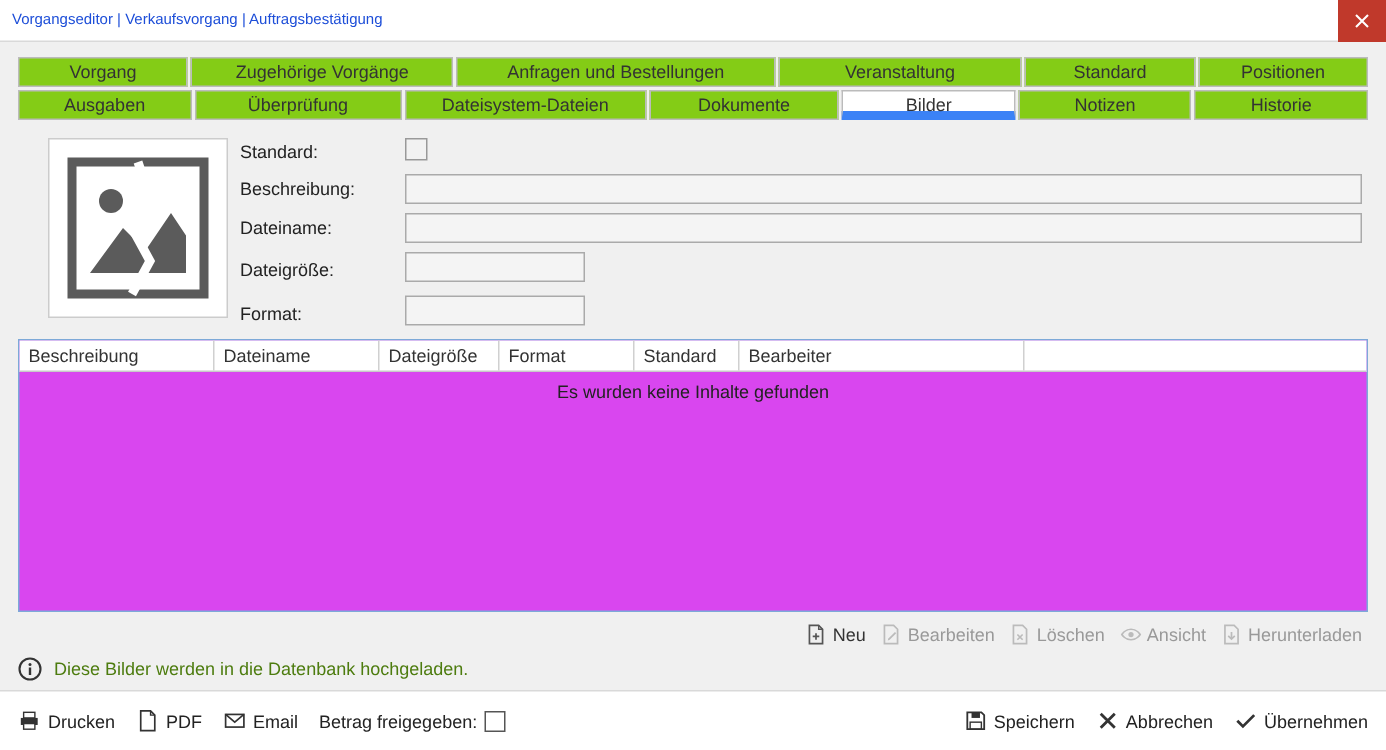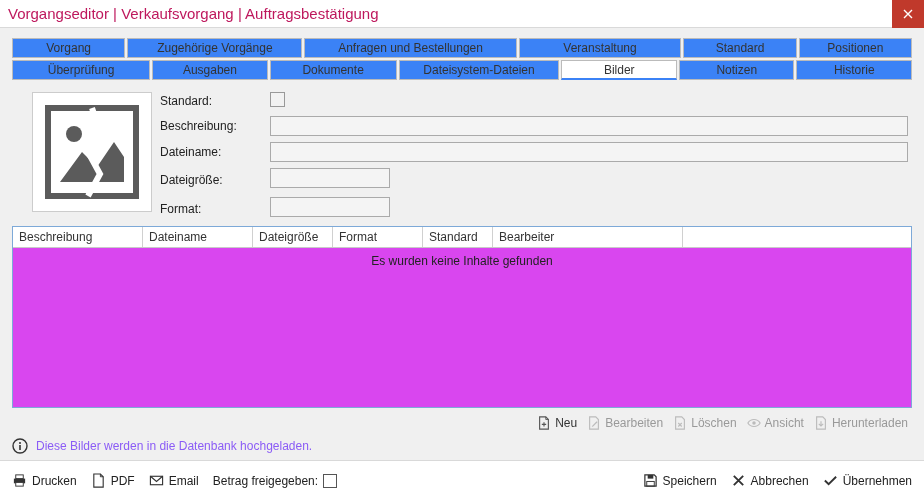--- a/index.html
+++ b/index.html
@@ -1,28 +1,28 @@
 <!DOCTYPE html>
 <html><head>
 <meta charset="utf-8">
 <style>
 * { box-sizing: border-box; margin: 0; padding: 0; font-family: "Segoe UI", Tahoma, sans-serif; font-size: 12px; }
 html, body { width: 924px; height: 500px; background: #fff; overflow: hidden; }
 
 .titlebar { height: 28px; background: #fff; border-bottom: 1px solid #d9d9d9; display: flex; align-items: center; justify-content: space-between; padding-left: 8px; }
-.titlebar-title { font-size: 15px; color: #be185d; }
+.titlebar-title { font-size: 10px; color: #1d4ed8; }
 .titlebar-close { width: 32px; height: 28px; background: #c0392b; color: #fff; display: flex; align-items: center; justify-content: center; cursor: pointer; }
 .titlebar-close svg { width: 10px; height: 10px; }
 
 .work { height: 432px; background: #f0f0f0; padding: 10px 12px 4px 12px; display: flex; flex-direction: column; }
 
 .tabs-area { background: #f0f0f0; }
 .tabs-row { display: flex; gap: 2px; }
-.tab { flex: 1; height: 20px; line-height: 19px; text-align: center; border: 1px solid #bbb; background: #3b82f6; color: #333; cursor: pointer; font-size: 12px; }
-.tab.active { background: #fff; border-bottom: 2px solid #3b82f6; position: relative; z-index: 2; }
+.tab { flex: 1; height: 20px; line-height: 19px; text-align: center; border: 1px solid #bbb; background: #84cc16; color: #333; cursor: pointer; font-size: 12px; }
+.tab.active { background: #fff; border-bottom: 6px solid #3b82f6; position: relative; z-index: 2; }
 .tabs-row + .tabs-row { margin-top: 2px; }
 
 .form-panel { display: flex; gap: 8px; padding: 12px 4px 6px 20px; }
 .placeholder-img { width: 120px; height: 120px; border: 1px solid #ccc; background: #fff; display: flex; align-items: center; justify-content: center; }
 .placeholder-img svg { width: 100px; height: 100px; }
 
 .form-fields { flex: 1; display: grid; grid-template-columns: 110px 1fr; row-gap: 6px; align-items: center; }
 .form-fields label { color: #222; }
 .chk { width: 15px; height: 15px; border: 1px solid #999; background: #f2f2f2; display: inline-block; }
 .txt { height: 20px; border: 1px solid #aaa; background: #f4f4f4; display: inline-block; }
@@ -33,21 +33,21 @@
 .thead { display: flex; border-bottom: 1px solid #c9c9c9; background: #fff; }
 .th { border-right: 1px solid #d0d0d0; padding: 3px 6px; color: #333; }
 .th:last-child { border-right: none; }
 .tbody-empty { flex: 1; text-align: center; padding-top: 6px; color: #222; }
 
 .action-row { display: flex; justify-content: flex-end; gap: 2px; padding: 6px 0 2px 0; }
 .action-btn { display: flex; align-items: flex-end; gap: 4px; color: #999; padding: 2px 4px; cursor: pointer; }
 .action-btn.live { color: #333; }
 .action-btn svg { width: 14px; height: 14px; }
 
-.info-row { display: flex; align-items: center; gap: 8px; padding: 4px 0 2px 0; color: #8b5cf6; }
+.info-row { display: flex; align-items: center; gap: 8px; padding: 4px 0 2px 0; color: #4d7c0f; }
 .info-row svg { width: 16px; height: 16px; }
 
 .footer { height: 40px; border-top: 1px solid #d9d9d9; background: #fff; display: flex; align-items: center; justify-content: space-between; padding: 0 12px; }
 .footer-left, .footer-right { display: flex; align-items: center; gap: 14px; }
 .footer-btn { display: flex; align-items: center; gap: 5px; color: #222; cursor: pointer; }
 .footer-btn svg { width: 15px; height: 15px; }
 .chk2 { width: 14px; height: 14px; border: 1px solid #555; background: #fff; display: inline-block; }
 </style>
 </head>
 <body>
@@ -66,24 +66,24 @@
   <div class="tabs-area">
     <div class="tabs-row">
       <div class="tab" style="flex:0.9"><span>Vorgang</span></div>
       <div class="tab" style="flex:1.4"><span>Zugehörige Vorgänge</span></div>
       <div class="tab" style="flex:1.7"><span>Anfragen und Bestellungen</span></div>
       <div class="tab" style="flex:1.3"><span>Veranstaltung</span></div>
       <div class="tab" style="flex:0.9"><span>Standard</span></div>
       <div class="tab" style="flex:0.9"><span>Positionen</span></div>
     </div>
     <div class="tabs-row">
+      <div class="tab" style="flex:1"><span>Ausgaben</span></div>
       <div class="tab" style="flex:1.2"><span>Überprüfung</span></div>
-      <div class="tab" style="flex:1"><span>Ausgaben</span></div>
+      <div class="tab" style="flex:1.4"><span>Dateisystem-Dateien</span></div>
       <div class="tab" style="flex:1.1"><span>Dokumente</span></div>
-      <div class="tab" style="flex:1.4"><span>Dateisystem-Dateien</span></div>
       <div class="tab active" style="flex:1"><span>Bilder</span></div>
       <div class="tab" style="flex:1"><span>Notizen</span></div>
       <div class="tab" style="flex:1"><span>Historie</span></div>
     </div>
   </div>
 
   <div class="form-panel">
     <div class="placeholder-img">
       <svg viewBox="0 0 100 100">
         <rect x="6" y="6" width="88" height="88" fill="none" stroke="#5b5b5b" stroke-width="6"></rect>

